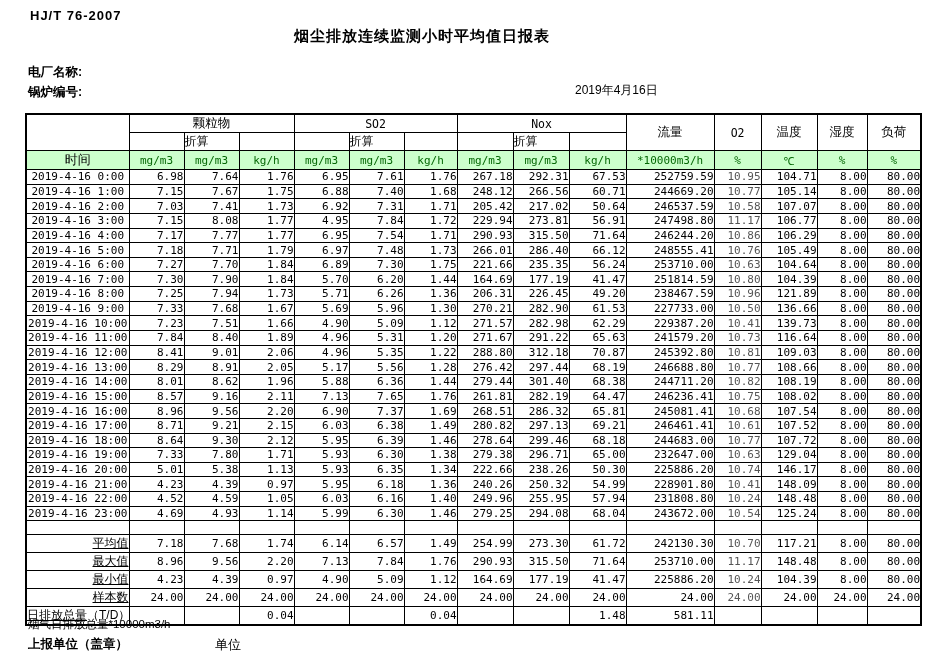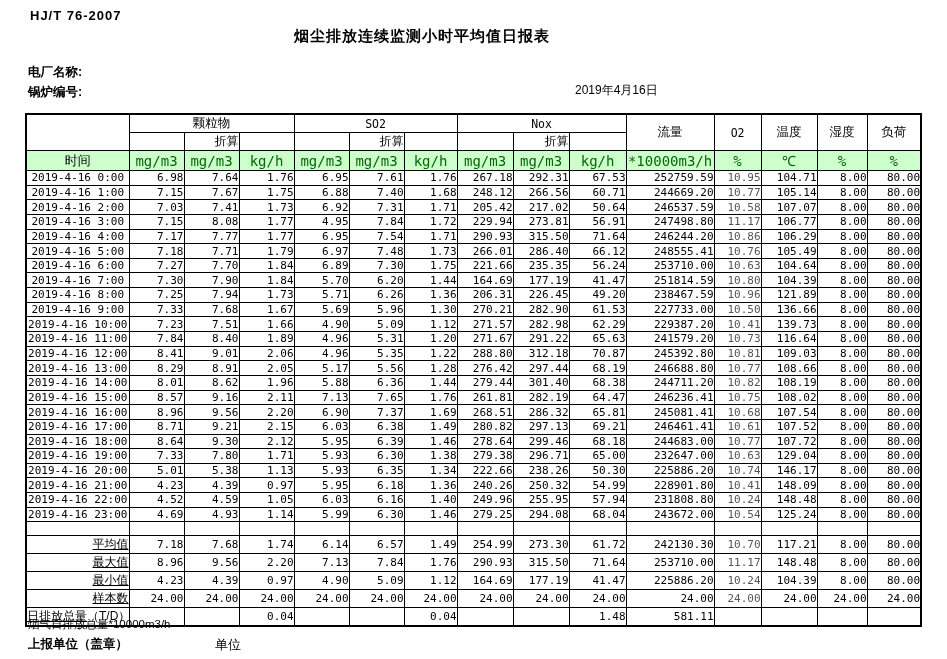--- a/index.html
+++ b/index.html
@@ -23,22 +23,22 @@
   tr.h1{height:18px;}
   tr.h2{height:17px;}
   tr.h3{height:17px;}
   tr.data-row{height:14.65px;}
   tr.spacer-row{height:14px;}
   tr.summary-row{height:14px;}
   tr.total-row{height:15px;margin-left:16px;}
 
   .grp{text-align:center;font-size:12.5px;}
   .grp-en{text-align:center;font-size:11.5px;font-family:"DejaVu Sans Mono",monospace;}
-  .sub{text-align:right;font-size:12px;}
-  tr.h3 td{background:#ccffcc;text-align:center;color:#056805;font-family:"DejaVu Sans Mono",monospace;font-size:14px;}
+  .sub{text-align:left;font-size:12px;}
+  tr.h3 td{background:#ccffcc;text-align:center;color:#056805;font-family:"DejaVu Sans Mono",monospace;font-size:11px;}
   tr.h3 td.cn{font-size:13px;color:#000;font-family:"Liberation Sans",sans-serif;margin-top:14px;}
 
   td.num{font-family:"DejaVu Sans Mono",monospace;text-align:right;font-size:11px;}
   td.c0{font-family:"DejaVu Sans Mono",monospace;text-align:center;padding-right:4px;font-size:11px;}
   td.c1,td.c2,td.c3,td.c4,td.c5,td.c6,td.c7,td.c8,td.c9{padding-right:8px;}
   td.c10{padding-right:12px;}
   td.c11{padding-right:7px;color:#555;}
   td.c12{padding-right:8px;}
   td.c13{padding-right:10px;}
   td.c14{padding-right:8px;}

